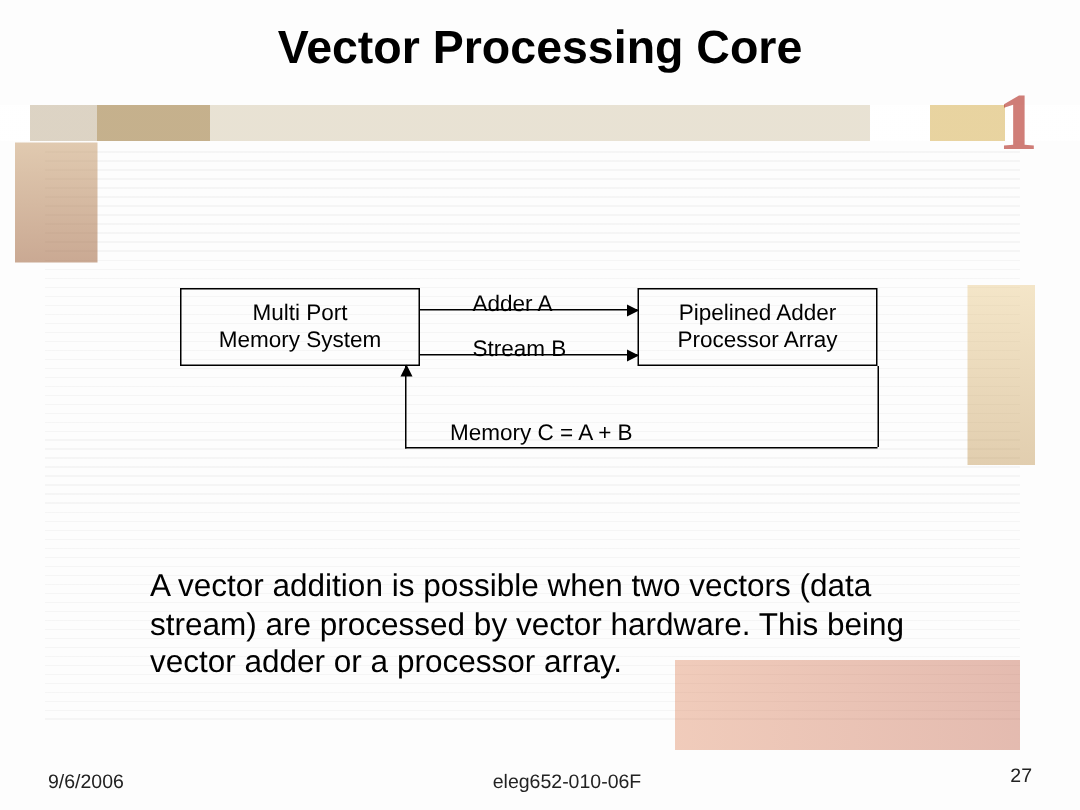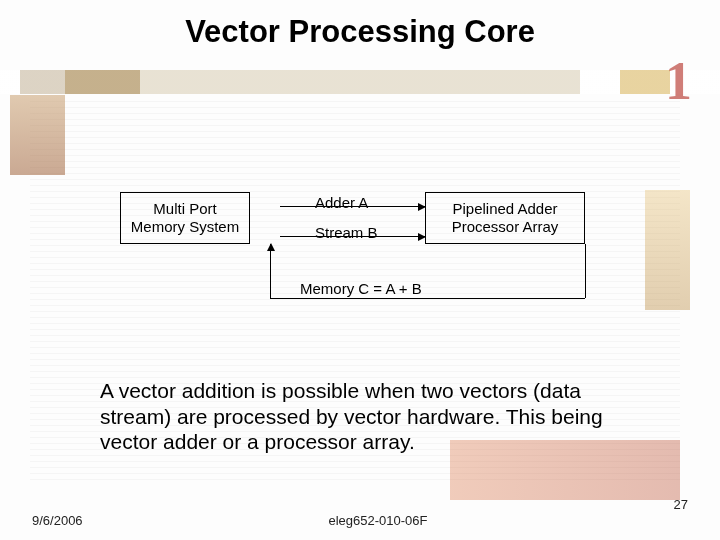--- a/index.html
+++ b/index.html
@@ -80,21 +80,21 @@
     background: rgba(255,255,255,0.0);
     font-size: 15px;
     line-height: 1.2;
     text-align: center;
     display: flex;
     align-items: center;
     justify-content: center;
     flex-direction: column;
     padding: 2px 6px;
   }
-  .box-left { left: 0; top: 0; width: 130px; height: 52px; }
+  .box-left { left: 0; top: 0; width: 160px; height: 52px; }
   .box-right { left: 305px; top: 0; width: 160px; height: 52px; }
   .box-right-shadow {
     position:absolute; left:315px; top:10px; width:160px; height:52px;
     border:1px solid #000; z-index:-1;
   }
   .lbl {
     position: absolute;
     font-size: 15px;
   }
   .lbl-a { left: 195px; top: 2px; }
@@ -136,21 +136,21 @@
   .footer {
     position: absolute;
     bottom: 12px;
     left: 0;
     width: 100%;
     font-size: 13px;
     color: #222;
   }
   .footer .date { position: absolute; left: 32px; bottom: 0; }
   .footer .mid  { position: absolute; left: 0; right: 0; text-align: center; bottom: 0; padding-left: 36px; }
-  .footer .num  { position: absolute; right: 32px; bottom: 16px; }
+  .footer .num  { position: absolute; right: 32px; bottom: 4px; }
 </style>
 </head>
 <body>
 
 <div class="slide">
 
   <div class="bg-stripe"></div>
   <div class="bg-faint"></div>
   <div class="bg-patch-left"></div>
   <div class="bg-patch-right"></div>

